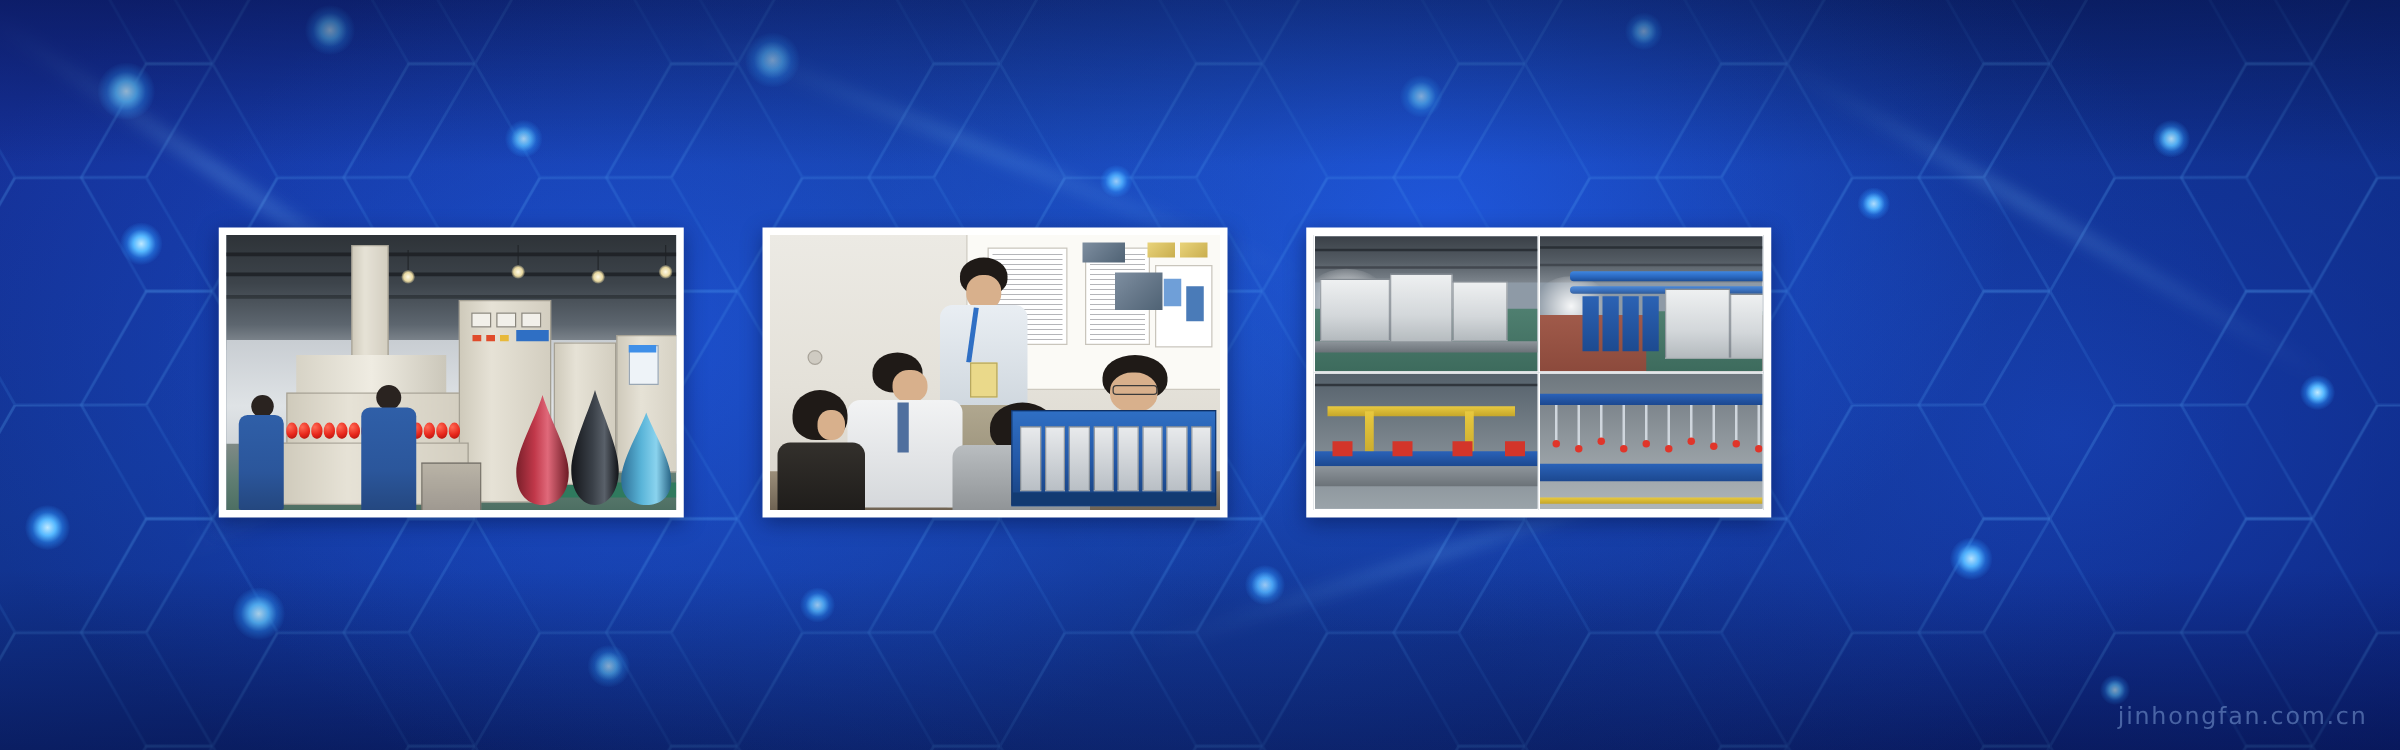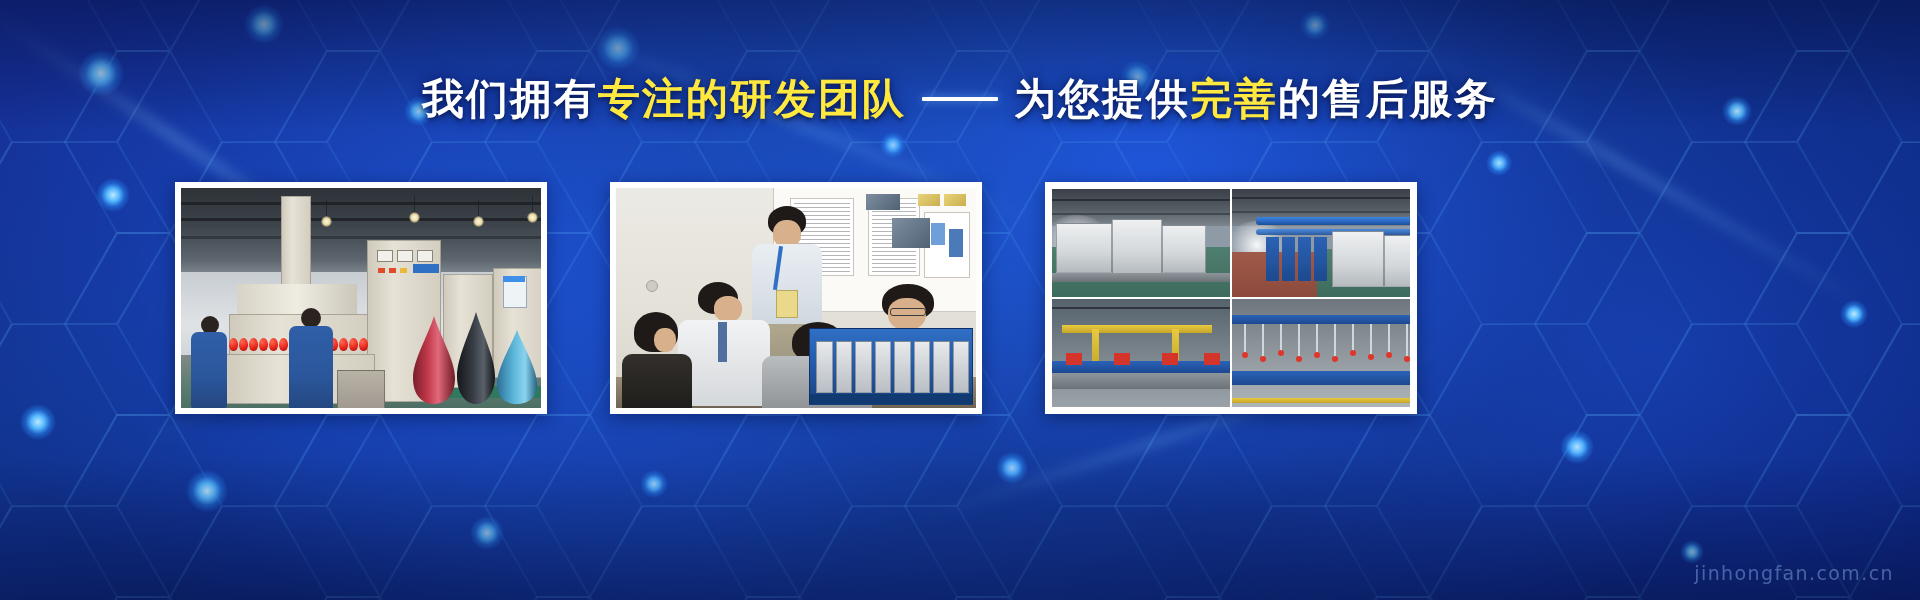--- a/index.html
+++ b/index.html
@@ -338,23 +338,20 @@
   <div class="node" style="left:1680px;top:540px; width:24px; height:24px;"></div>
 
   <div class="beam" style="left:-60px; top:150px; width:520px; height:10px; transform:rotate(34deg);"></div>
   <div class="beam" style="left:120px; top:330px; width:460px; height:8px;  transform:rotate(-28deg);"></div>
   <div class="beam" style="left:540px; top:120px; width:520px; height:9px;  transform:rotate(22deg);"></div>
   <div class="beam" style="left:900px; top:430px; width:560px; height:8px;  transform:rotate(-18deg);"></div>
   <div class="beam" style="left:1380px;top:170px; width:520px; height:9px;  transform:rotate(30deg);"></div>
 
   <div class="bg-vignette"></div>
 
-  <div class="headline">
-    <span class="hl-white">我们拥有</span><span class="hl-yellow">专注的研发团队</span><span class="hl-dash"></span><span class="hl-white">为您提供</span><span class="hl-yellow">完善</span><span class="hl-white">的售后服务</span>
-  </div>
 
   <div class="panels">
 
     <div class="panel" id="panel-1">
       <div class="panel-inner">
         <div class="p1-ceiling"></div>
         <div class="p1-truss" style="left:0; top:14px; width:100%;"></div>
         <div class="p1-truss" style="left:0; top:30px; width:100%;"></div>
         <div class="p1-truss" style="left:0; top:48px; width:100%; opacity:.6;"></div>
         <div class="p1-lamp" style="left:140px; top:28px;"></div>

